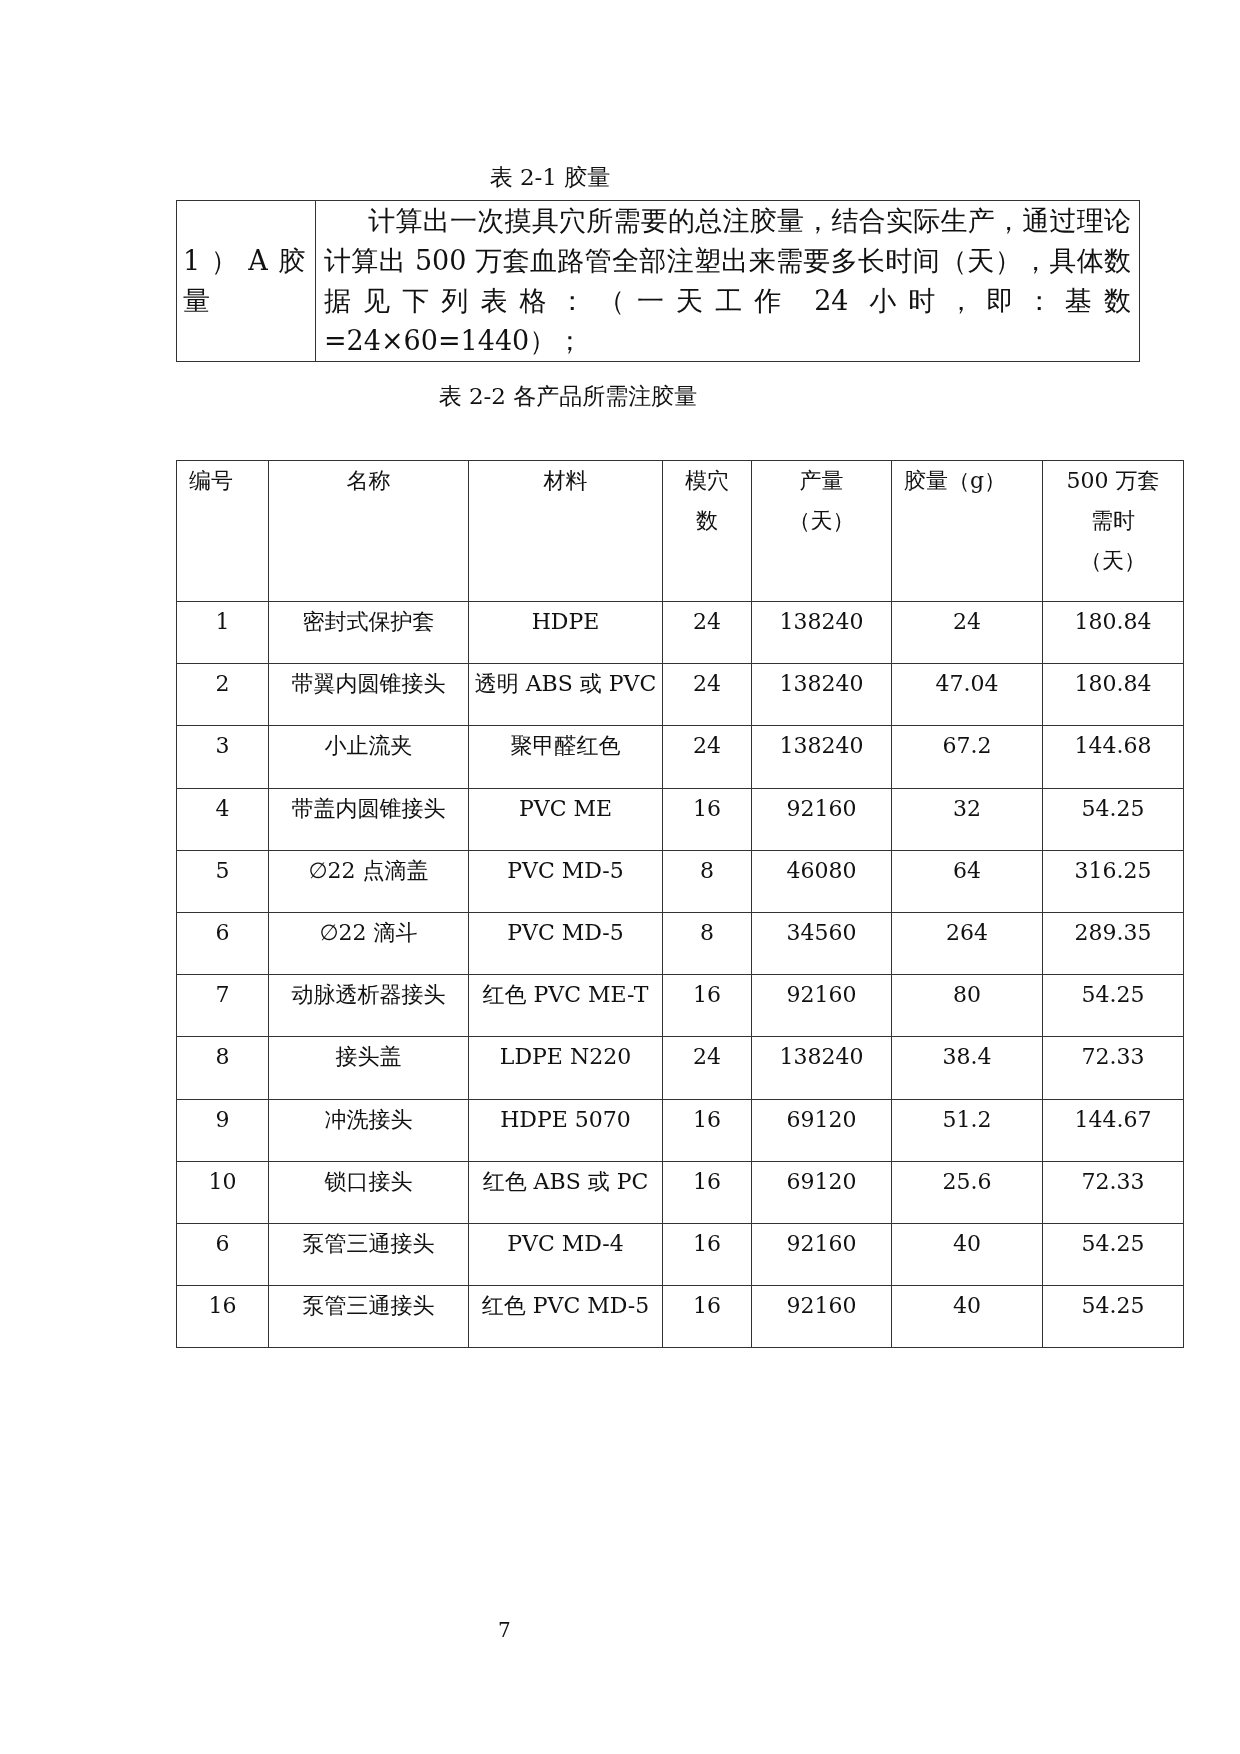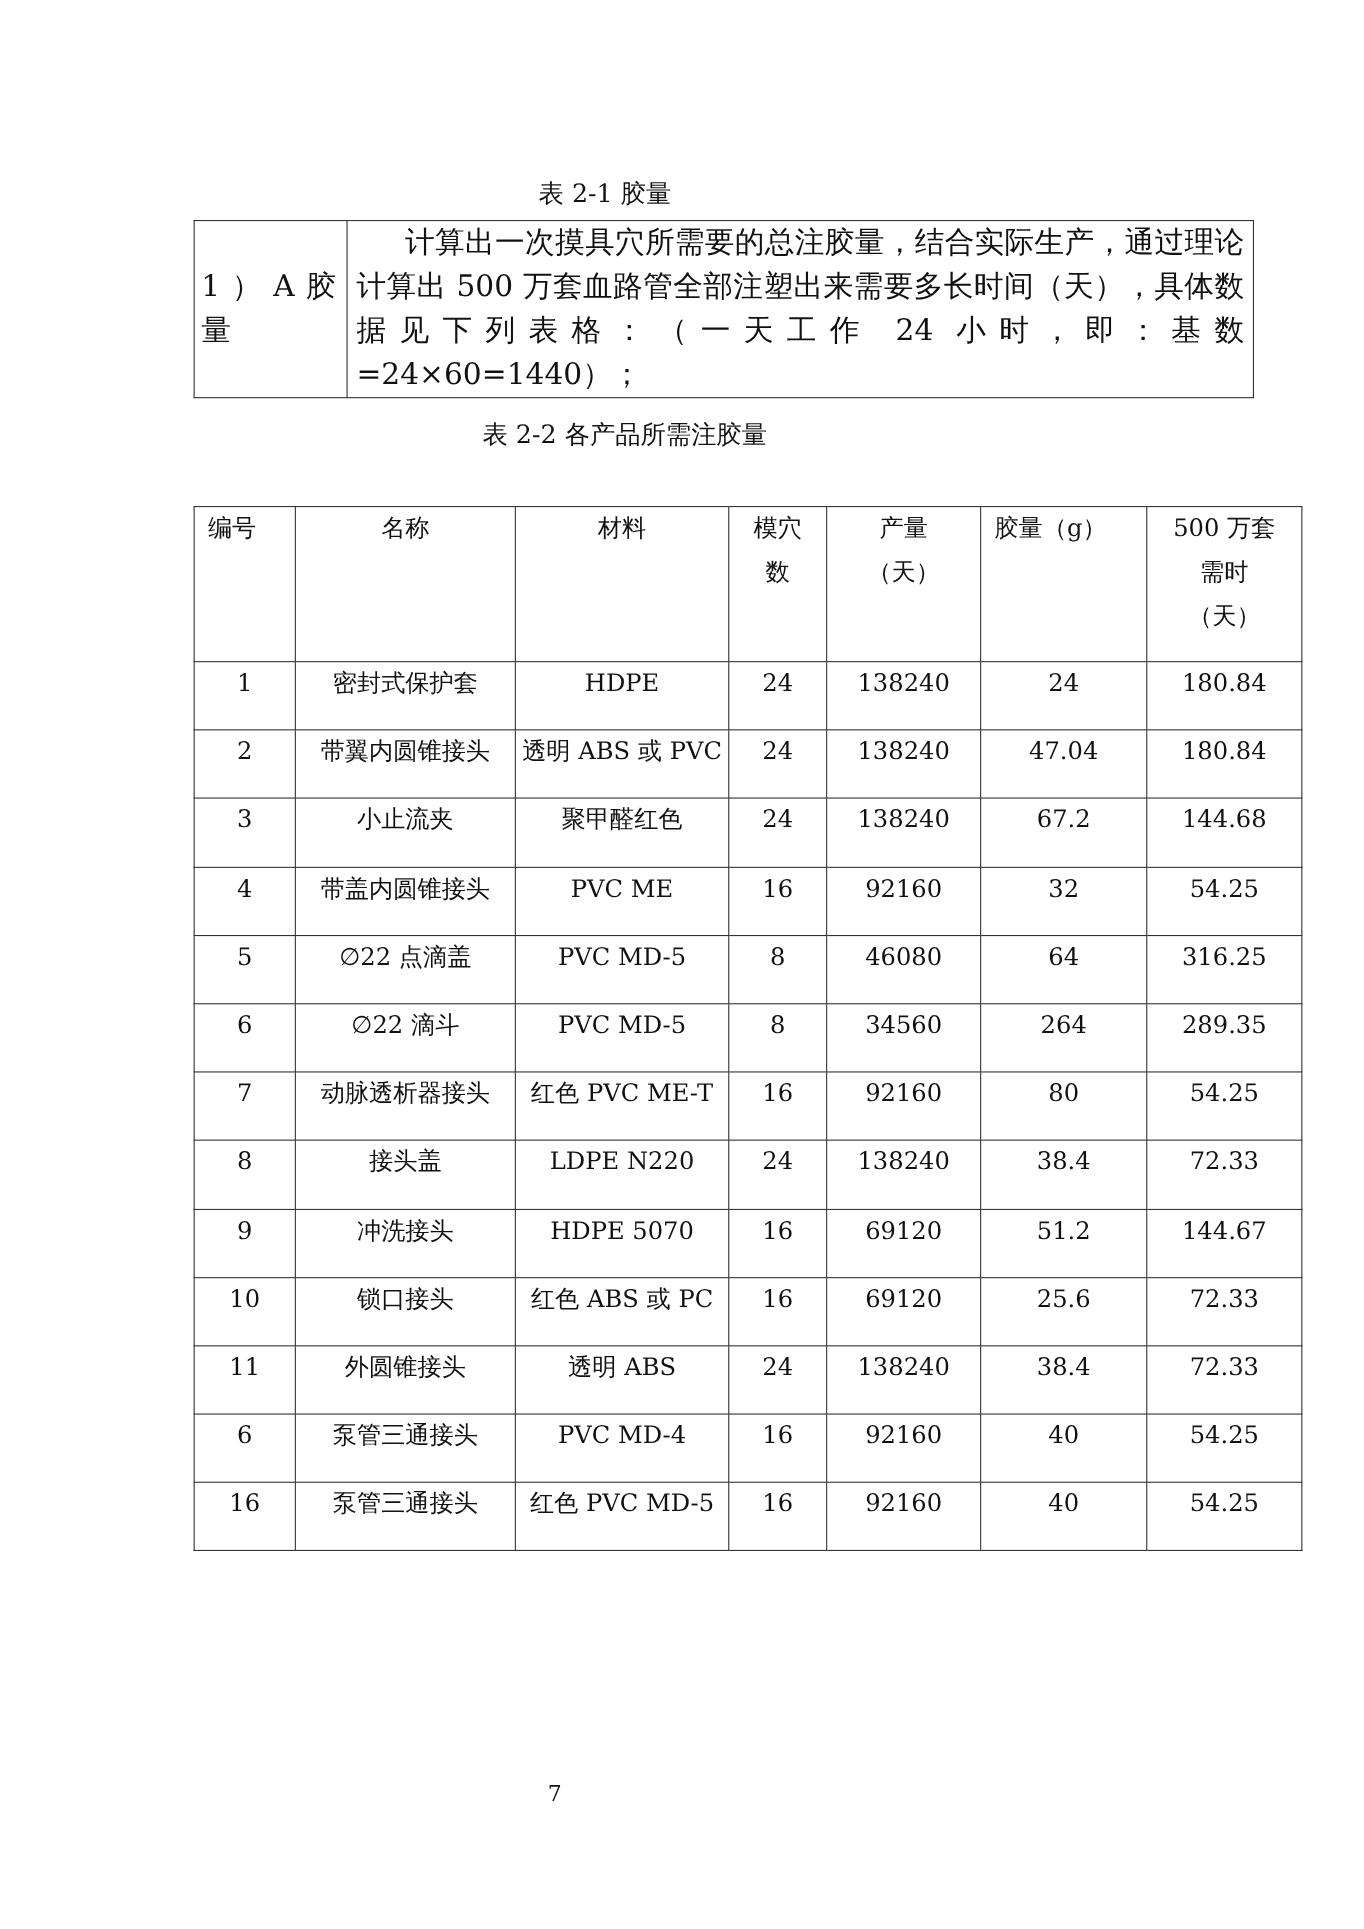--- a/index.html
+++ b/index.html
@@ -158,29 +158,20 @@
       <tr class="row">
         <td>10</td>
         <td>锁口接头</td>
         <td>红色 ABS 或 PC</td>
         <td>16</td>
         <td>69120</td>
         <td>25.6</td>
         <td>72.33</td>
       </tr>
       <tr class="row">
-        <td>11</td>
-        <td>外圆锥接头</td>
-        <td>透明 ABS</td>
-        <td>24</td>
-        <td>138240</td>
-        <td>38.4</td>
-        <td>72.33</td>
-      </tr>
-      <tr class="row">
         <td>6</td>
         <td>泵管三通接头</td>
         <td>PVC MD-4</td>
         <td>16</td>
         <td>92160</td>
         <td>40</td>
         <td>54.25</td>
       </tr>
       <tr class="row">
         <td>16</td>

